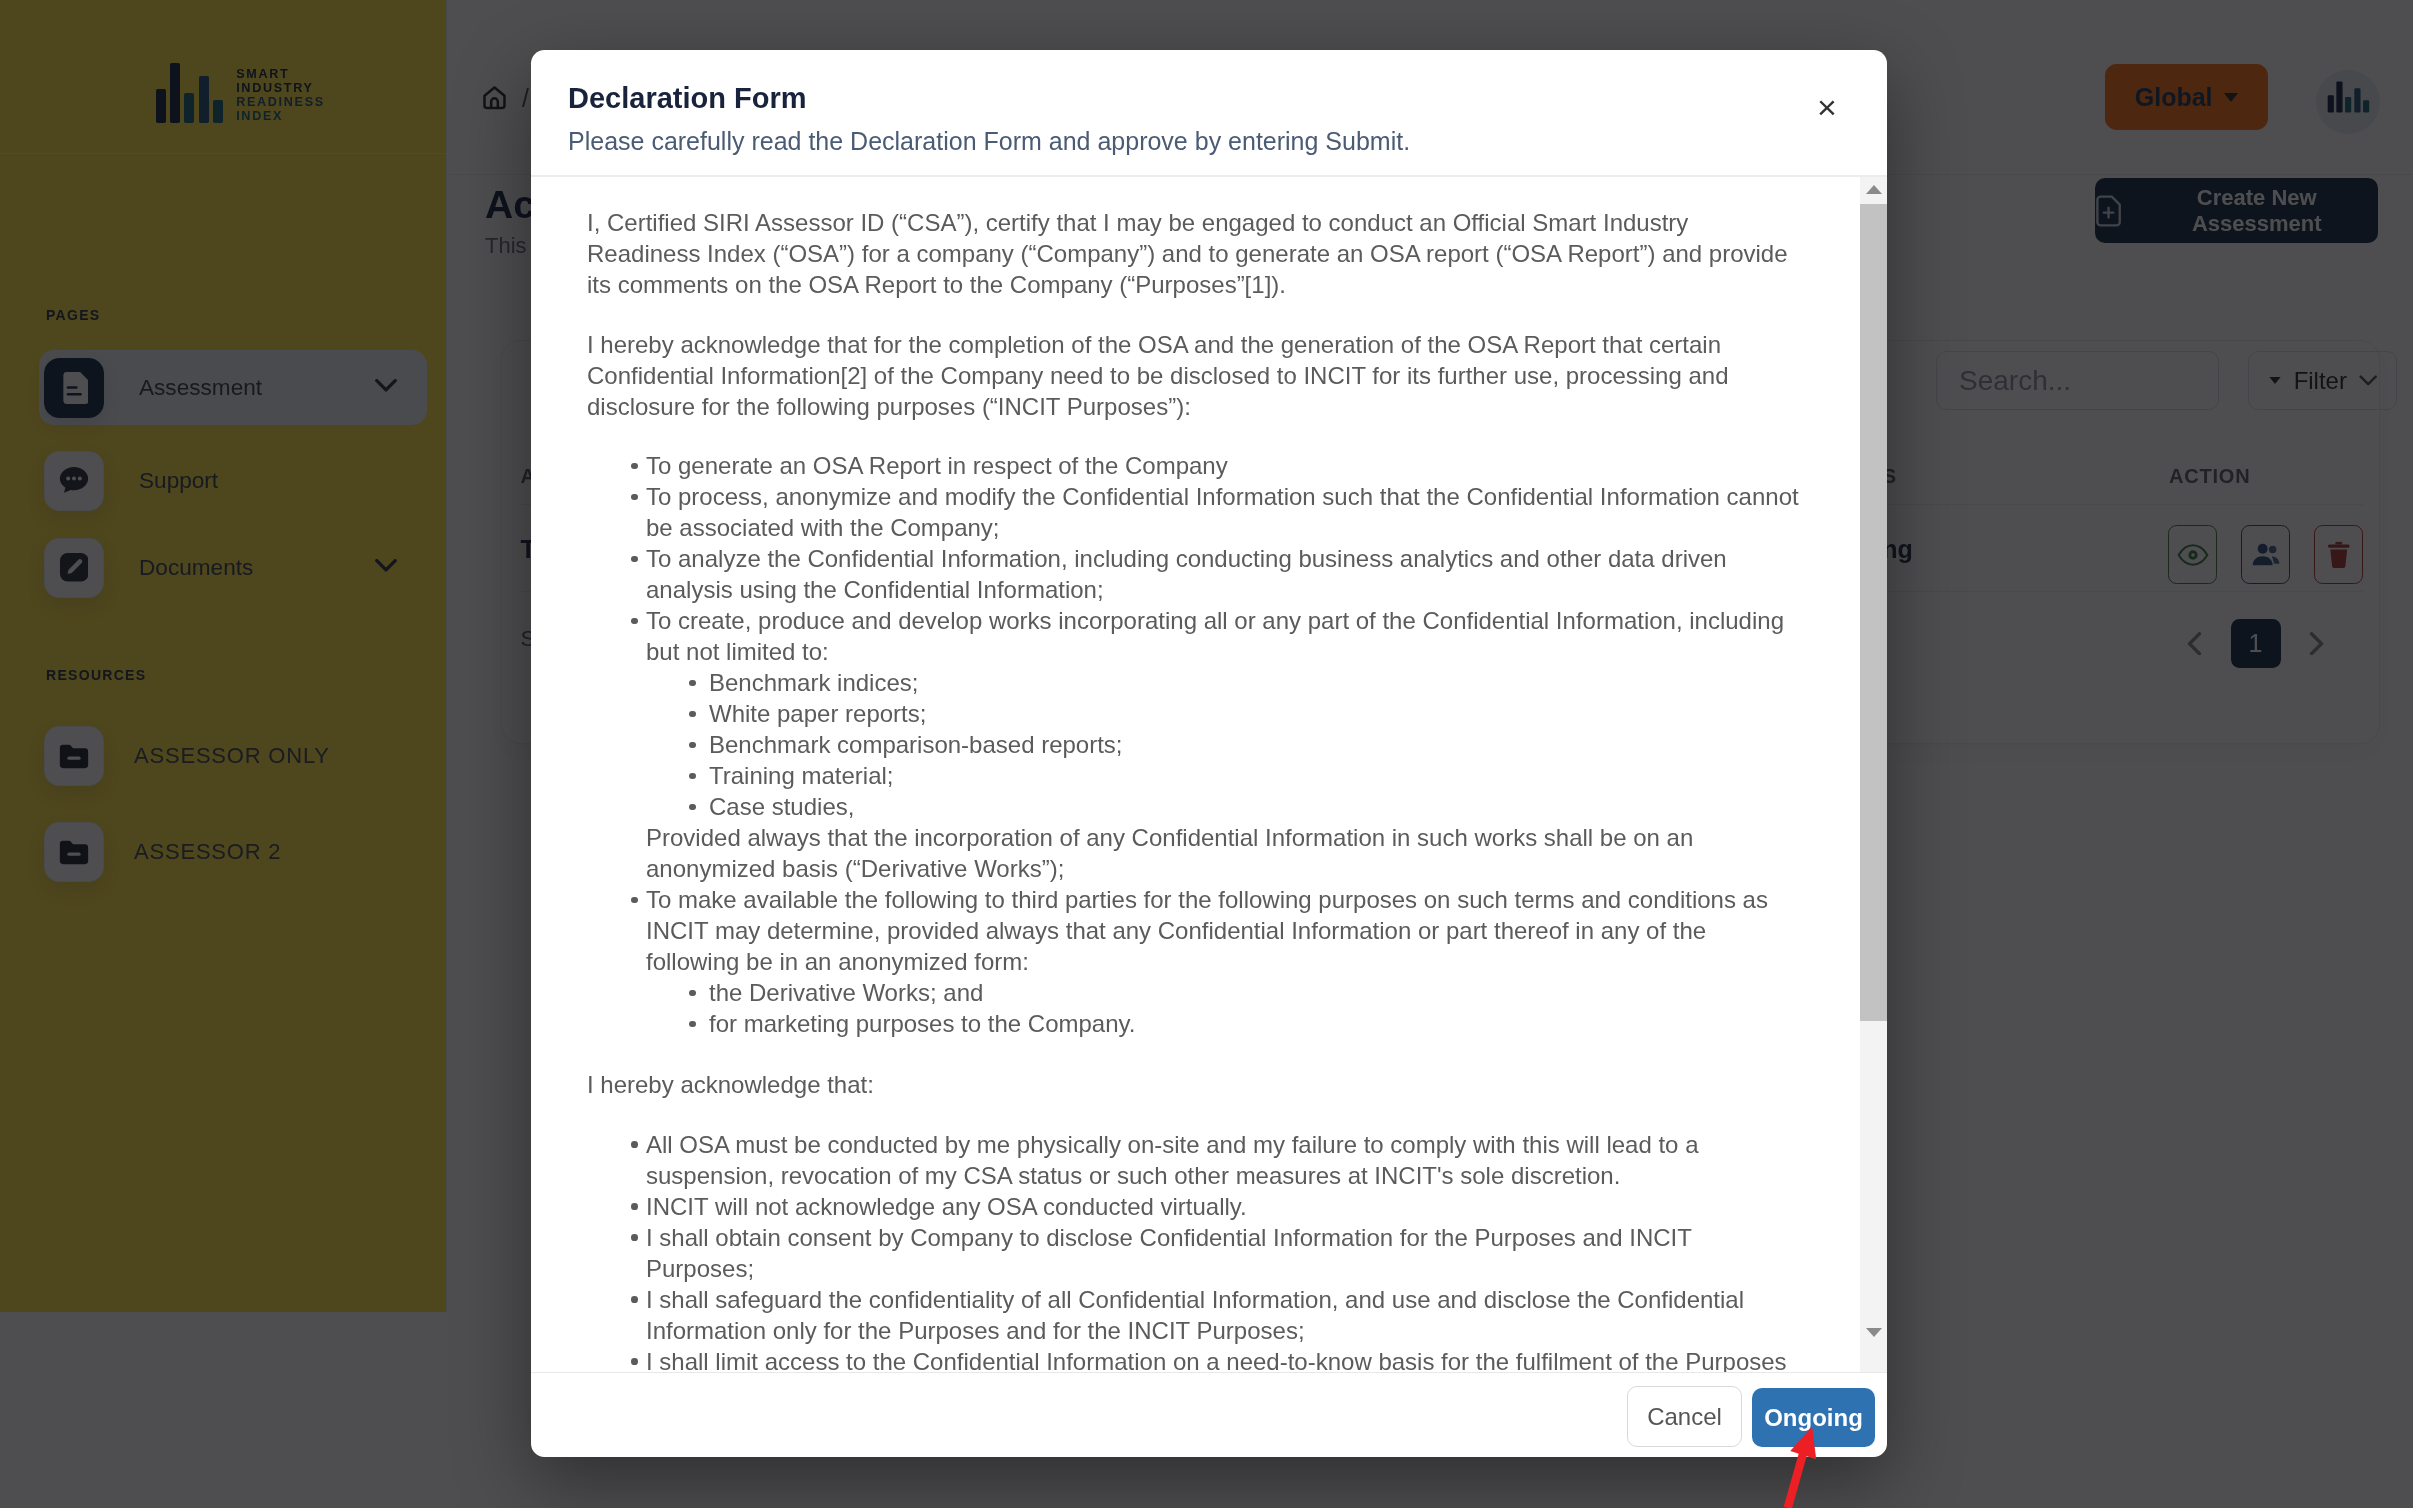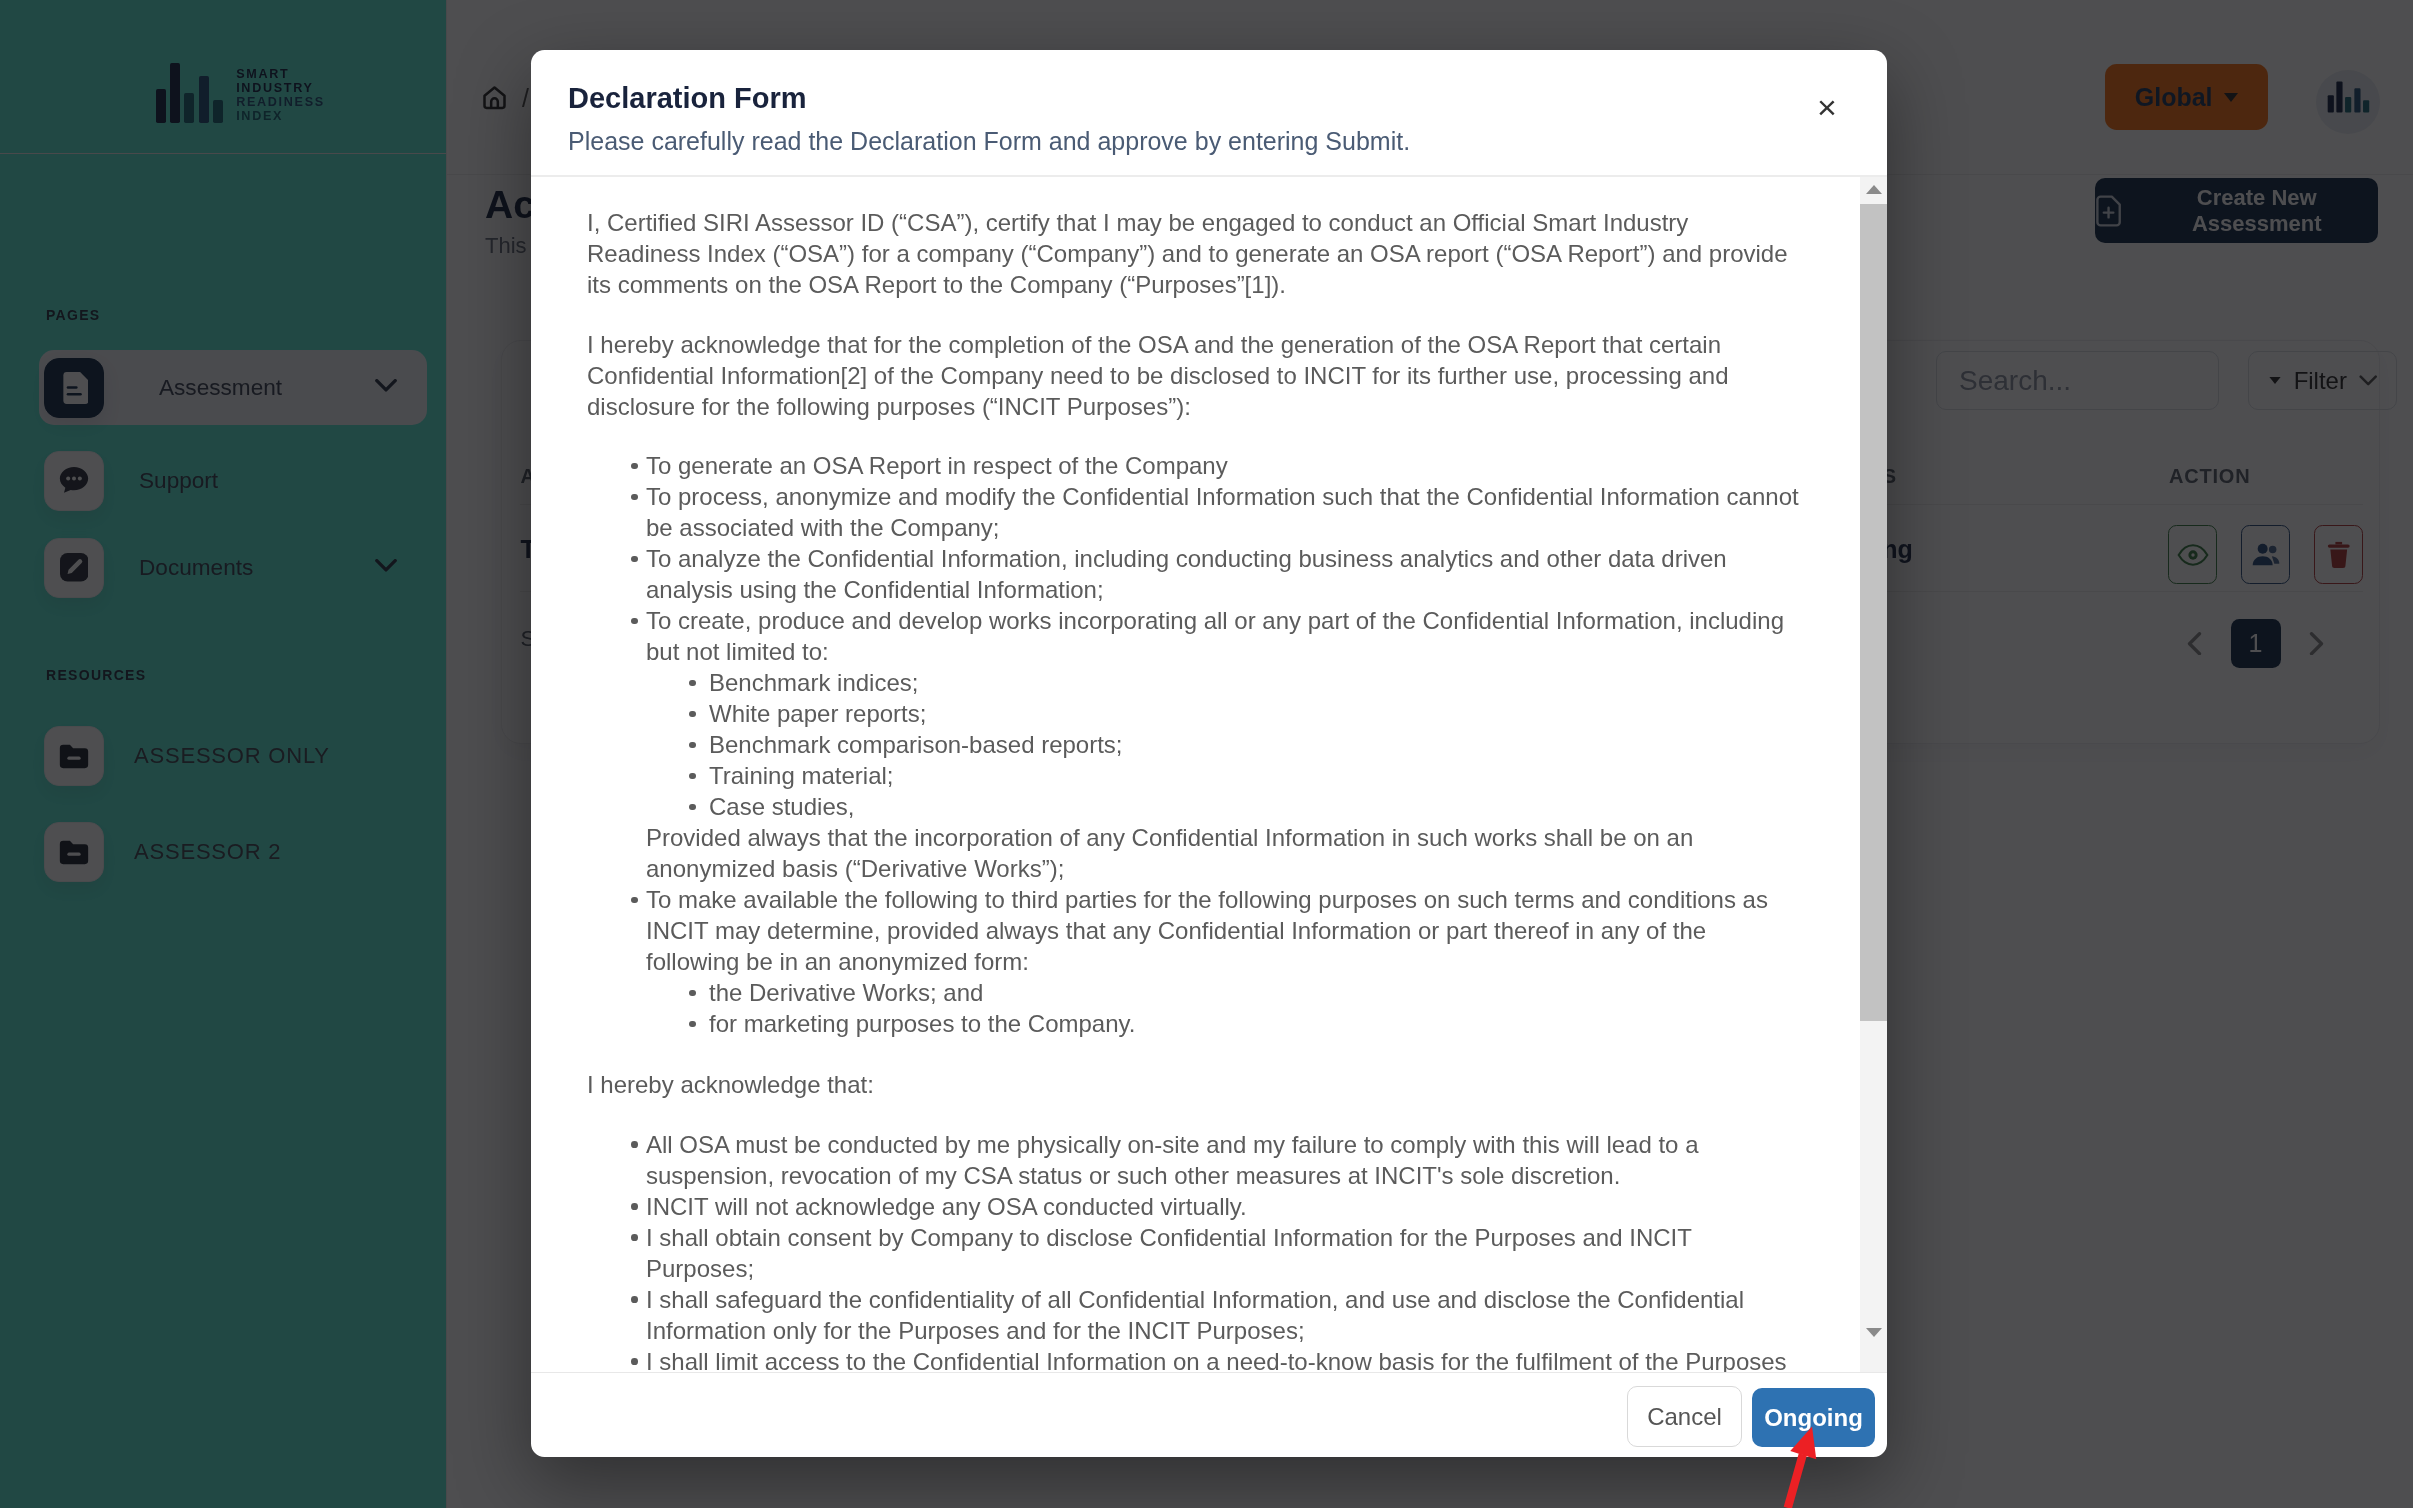--- a/index.html
+++ b/index.html
@@ -1,35 +1,35 @@
 <!DOCTYPE html>
 <html style="font-size:13.4px"><head>
 <meta charset="utf-8">
 <style>
   * { margin:0; padding:0; box-sizing:border-box; }
   html,body { width:2413px; height:1508px; overflow:hidden; background:#fff;
     font-family:"Liberation Sans", sans-serif; }
   .stage { position:relative; width:2413px; height:1508px; background:#fff; }
 
   
-  .sidebar { position:absolute; left:0; top:0; width:447px; height:1508px;
-    background:#5eead4; border-right:0.8px solid #ececec; z-index:1; }
+  .sidebar { position:absolute; left:0; top:0; width:447px; height:1312px;
+    background:#fde047; border-right:0.8px solid #ececec; z-index:1; }
   .logo { position:absolute; left:156px; top:67px; display:flex; align-items:flex-end; gap:13.4px; }
   .logo-bars { display:flex; align-items:flex-end; gap:4.2px; height:55px; }
   .logo-bars i { display:block; width:10px; border-radius:1.7px; }
   .logo-text { display:flex; flex-direction:column; line-height:14px; letter-spacing:1.7px;
     font-size:12.6px; font-weight:700; }
   .logo-text .l1,.logo-text .l2 { color:#1b2a4a; }
   .logo-text .l3 { color:#27547a; }
   .logo-text .l4 { color:#1d6a78; }
   .sidebar-divider { position:absolute; left:0; top:153px; width:447px; height:0.8px; background:#ededed; }
 
   .nav-item { position:absolute; left:39px; width:388px; height:75px; display:flex;
     align-items:center; border-radius:15px; cursor:pointer; }
-  .nav-item.active { background:#f0f2f6;gap:20px; }
+  .nav-item.active { background:#f0f2f6; }
   .iconbox { width:60px; height:60px; border-radius:15px; background:#fff;
     border:0.8px solid #f1f2f4; box-shadow:0 8.4px 18.4px rgba(40,50,80,.10);
     display:flex; align-items:center; justify-content:center; flex:0 0 60px; margin-left:5px; }
   .iconbox.dark { background:#16304d; border-color:#16304d; }
   .nav-label { margin-left:35px; font-size:22.6px; color:#3d4757; }
   .nav-chevron { position:absolute; right:30px; color:#3d4757; }
   .section-label { position:absolute; left:46px; font-size:14px; font-weight:700;
     color:#2c3648; letter-spacing:1.3px; }
   .res-item { position:absolute; left:39px; width:388px; height:70px; display:flex;
     align-items:center; cursor:pointer; }

